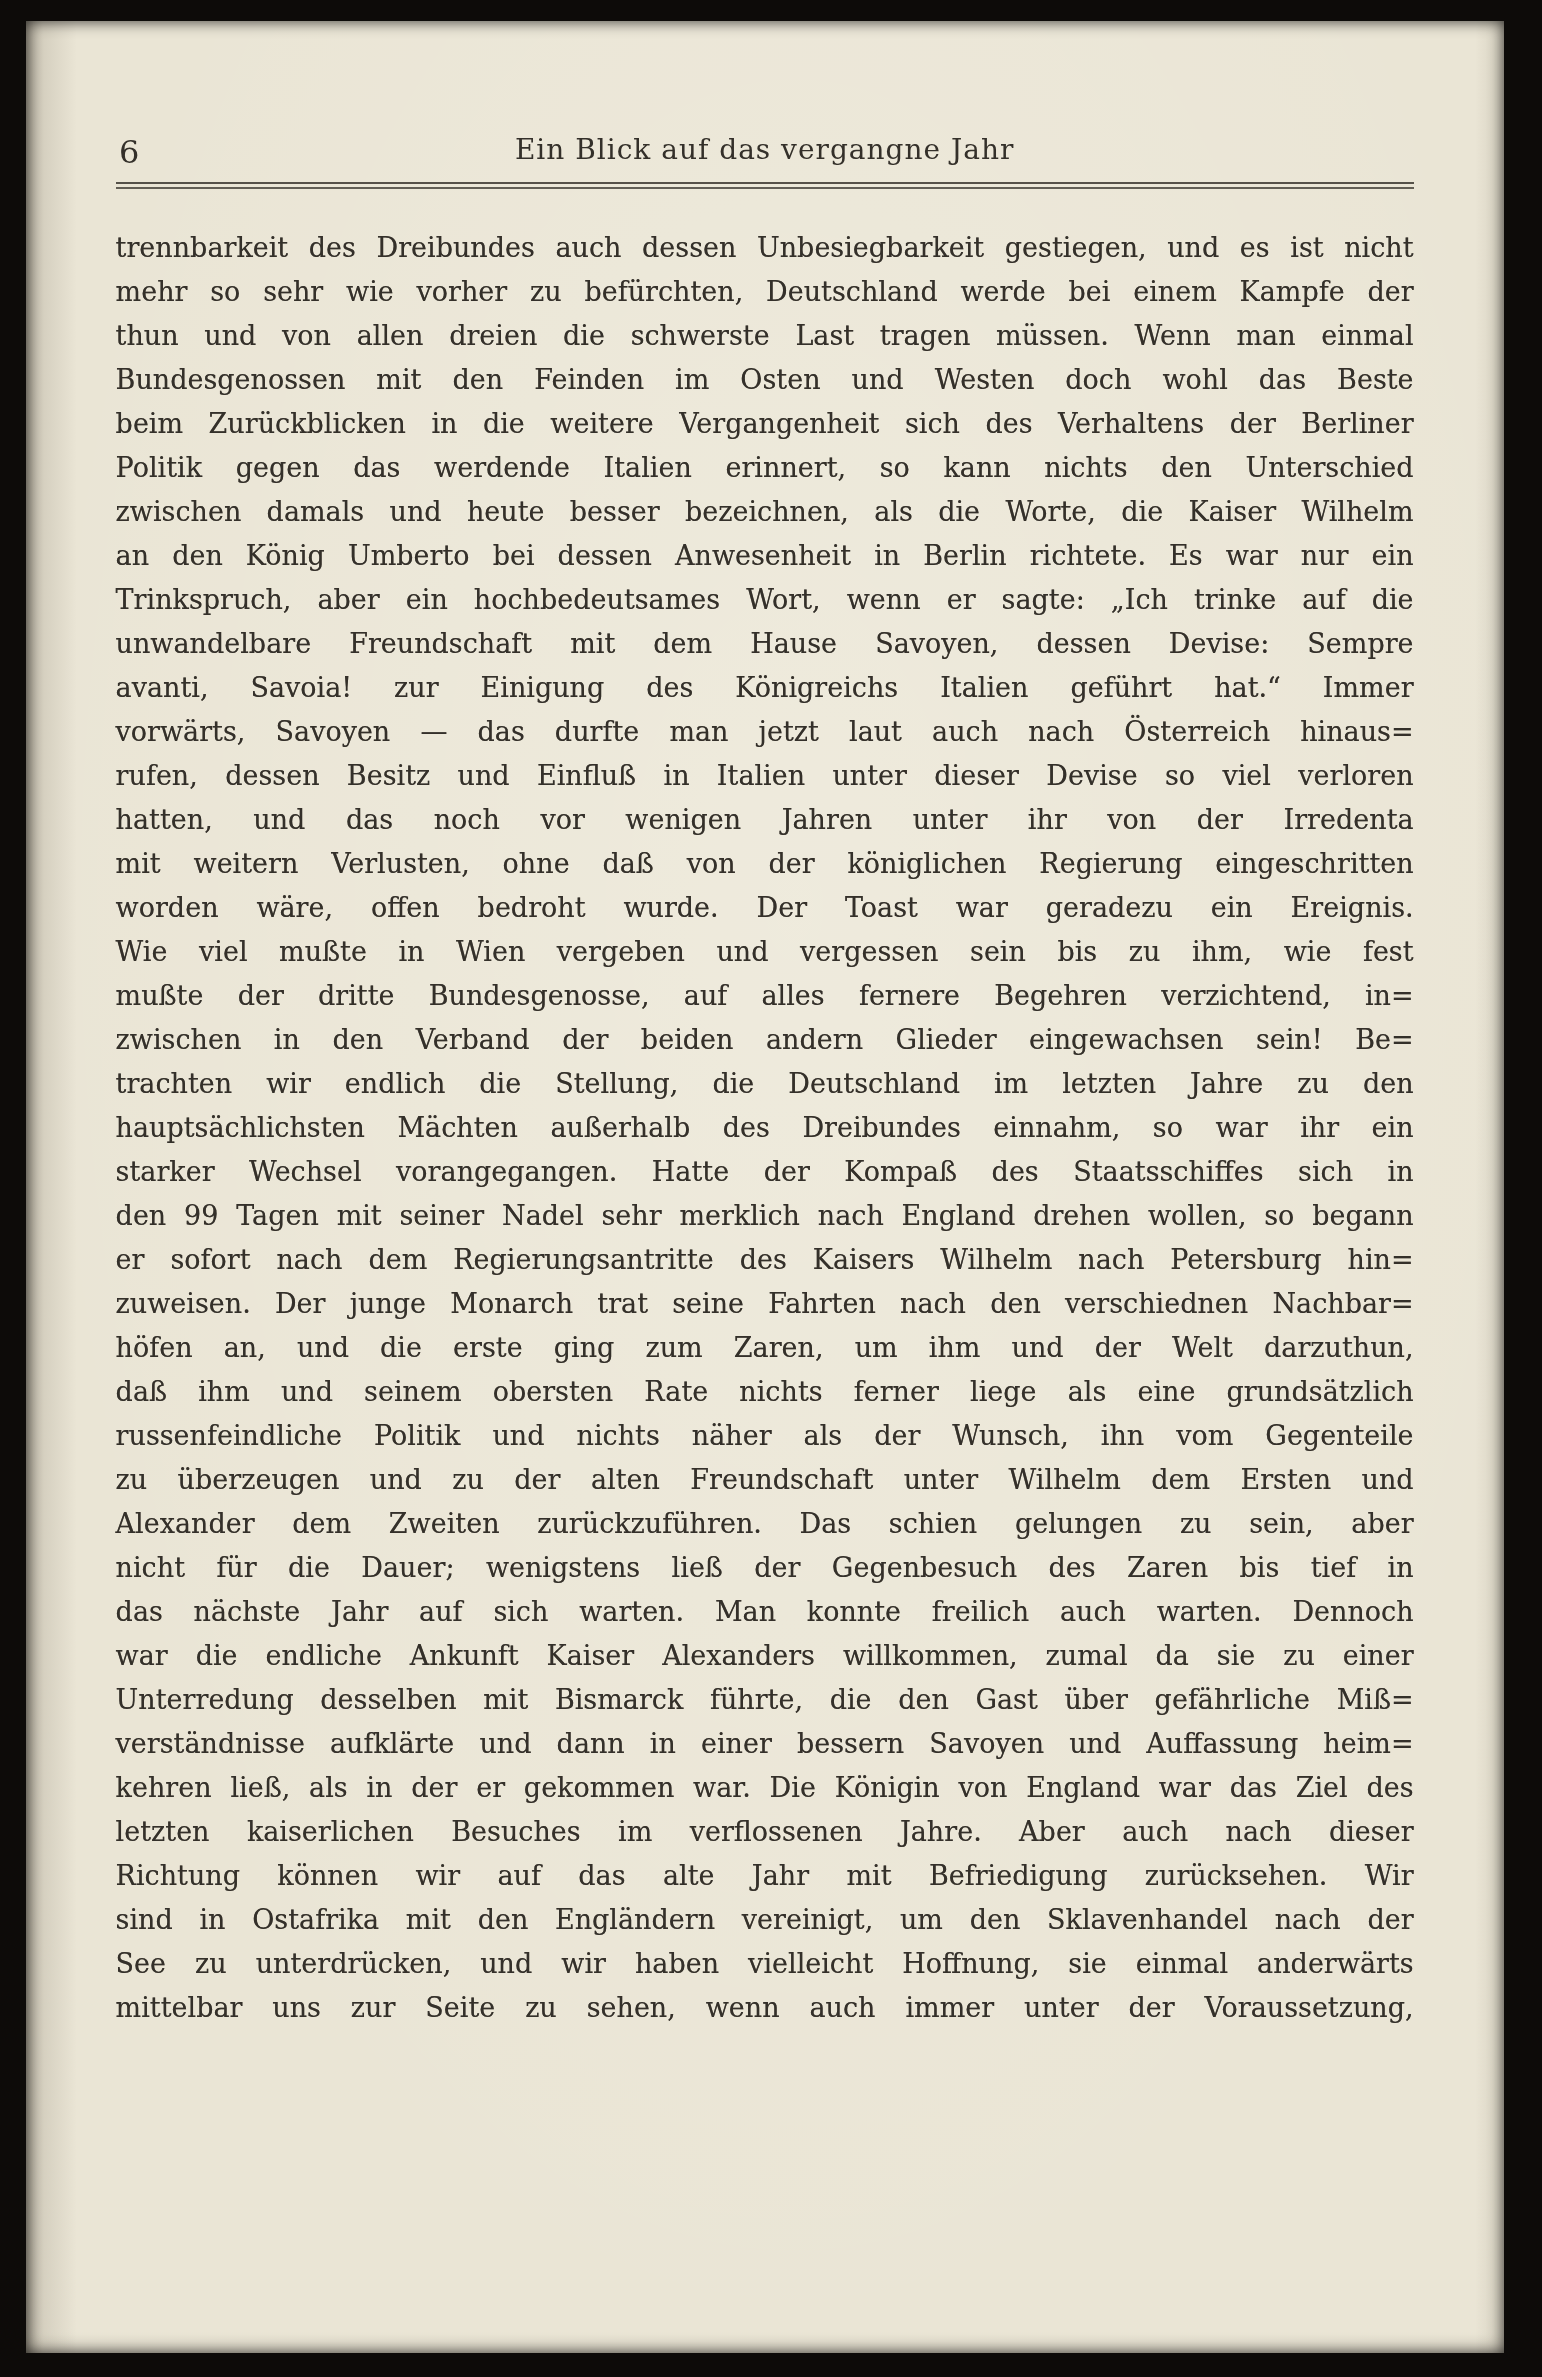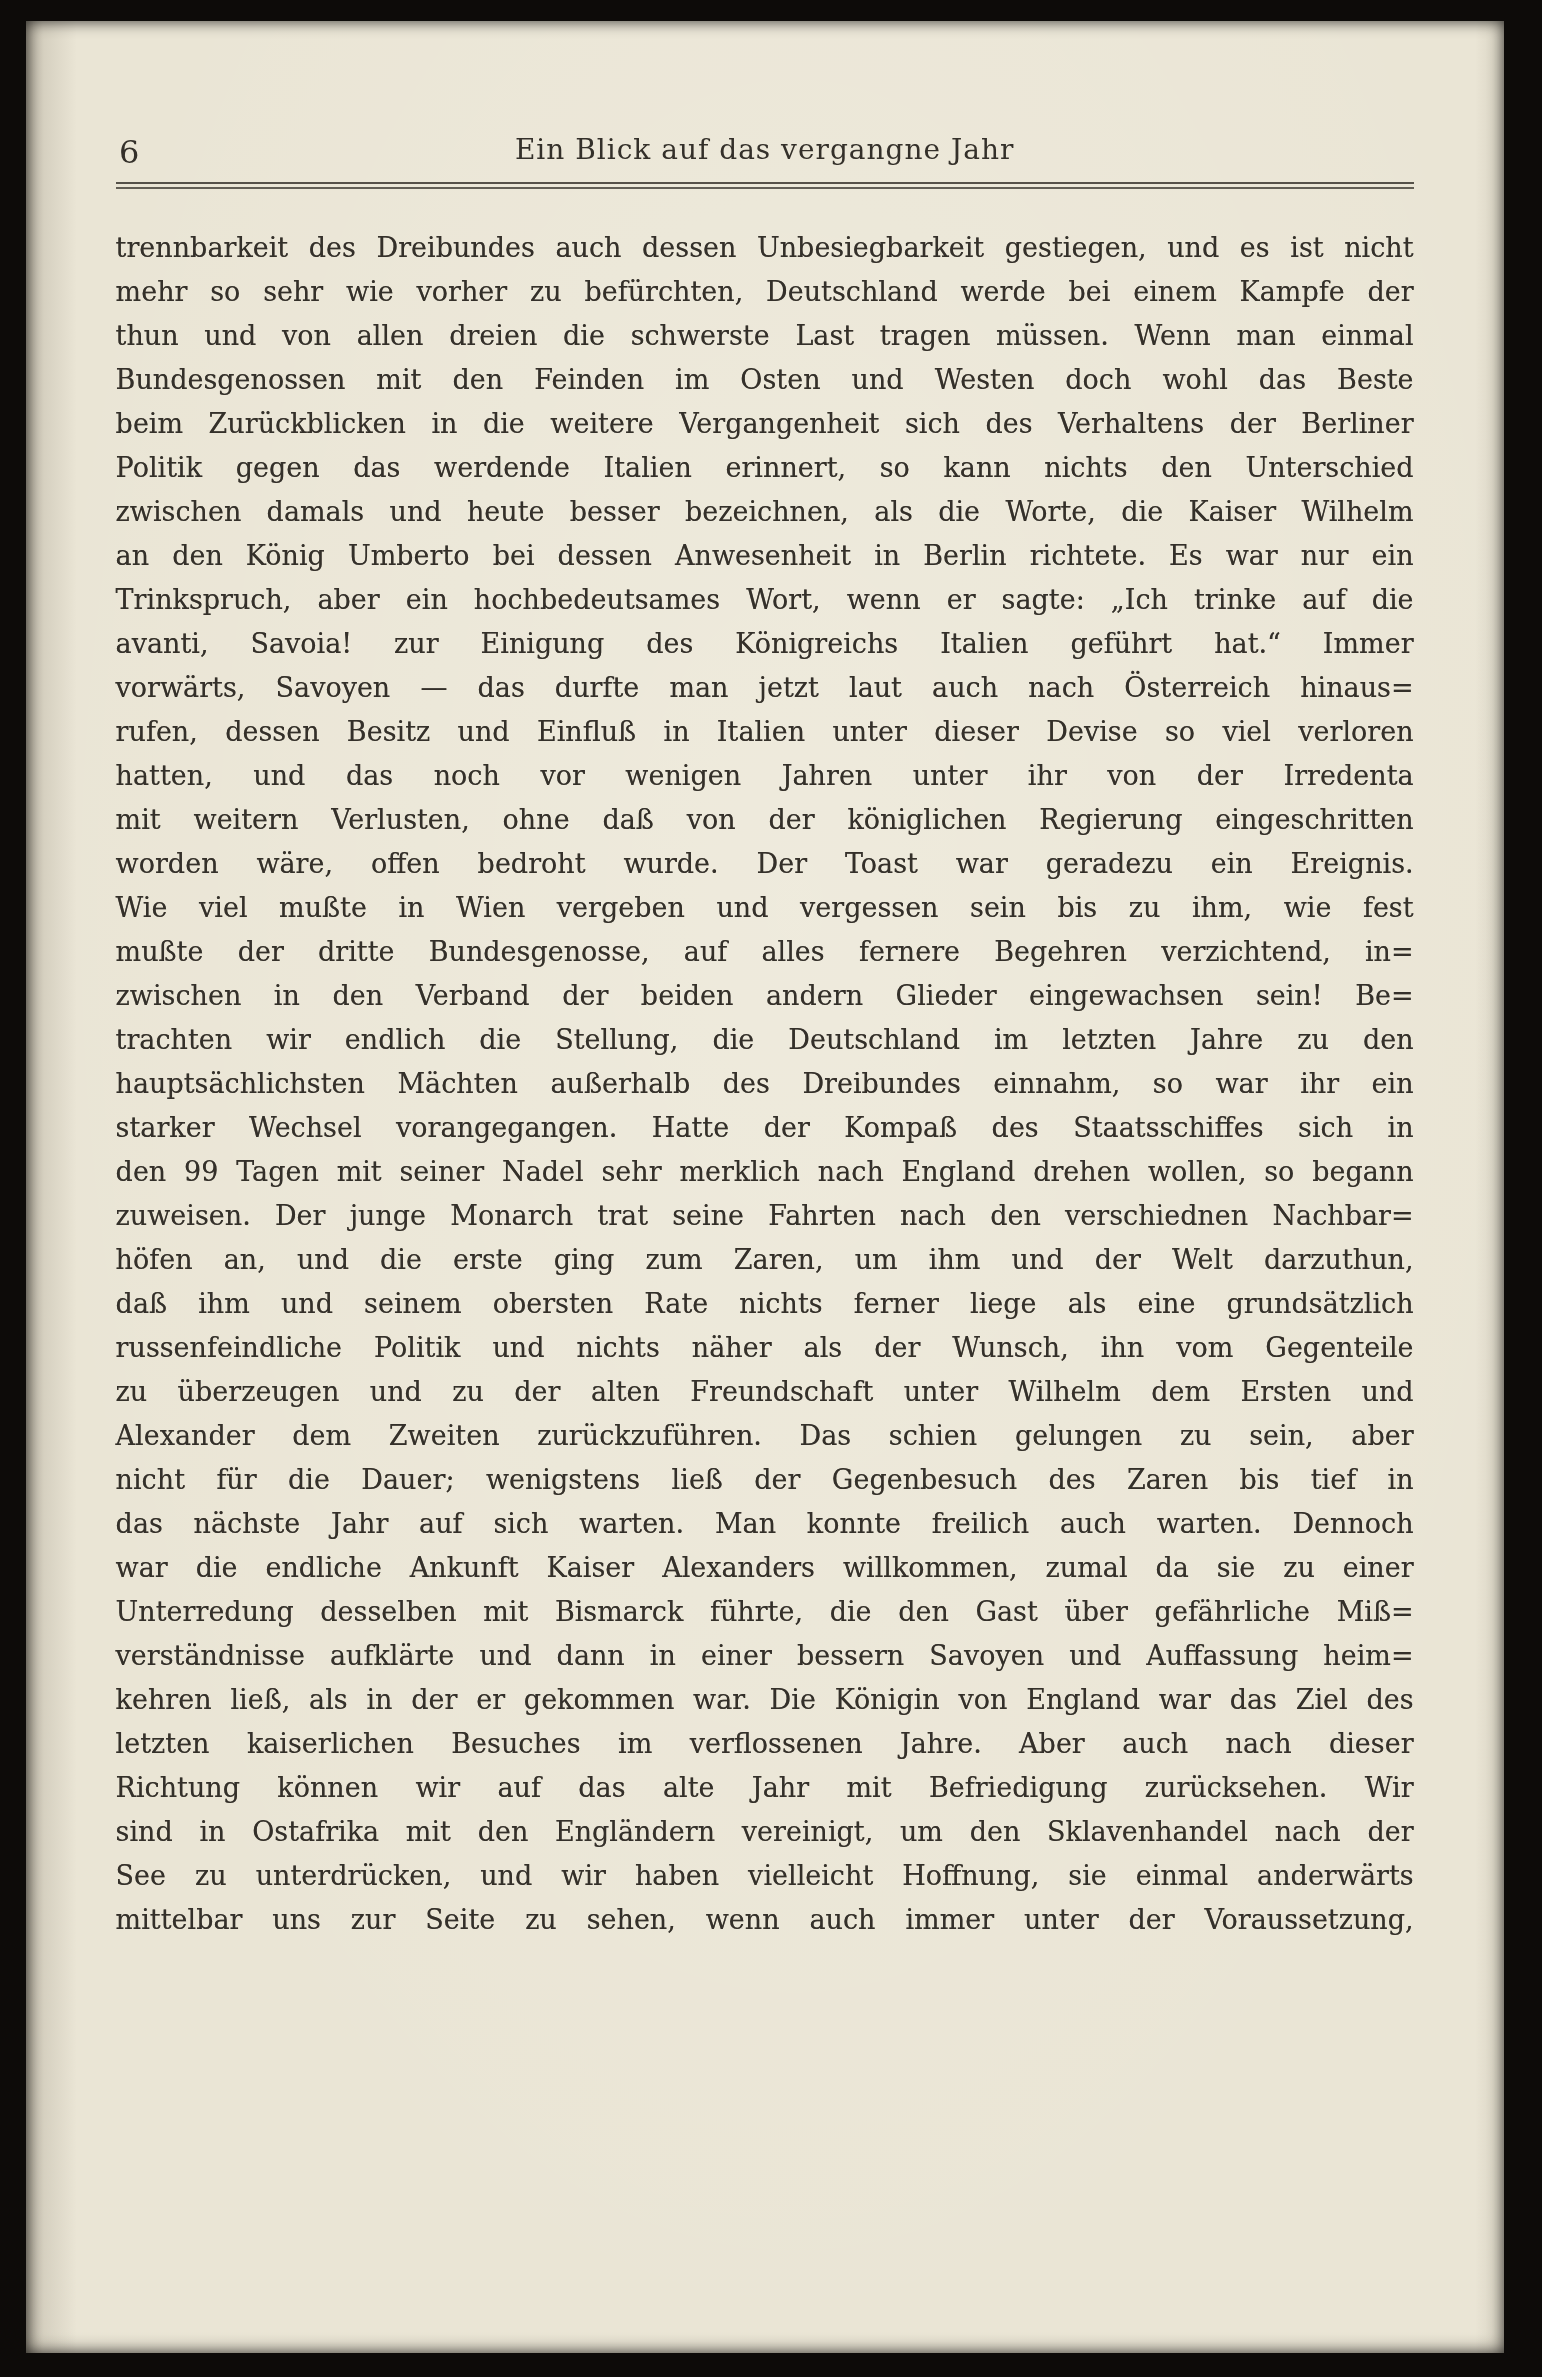--- a/index.html
+++ b/index.html
@@ -84,33 +84,35 @@
     <main class="body-text">
         <div class="line">trennbarkeit des Dreibundes auch dessen Unbesiegbarkeit gestiegen, und es ist nicht</div>
         <div class="line">mehr so sehr wie vorher zu befürchten, Deutschland werde bei einem Kampfe der</div>
         <div class="line">thun und von allen dreien die schwerste Last tragen müssen. Wenn man einmal</div>
         <div class="line">Bundesgenossen mit den Feinden im Osten und Westen doch wohl das Beste</div>
         <div class="line">beim Zurückblicken in die weitere Vergangenheit sich des Verhaltens der Berliner</div>
         <div class="line">Politik gegen das werdende Italien erinnert, so kann nichts den Unterschied</div>
         <div class="line">zwischen damals und heute besser bezeichnen, als die Worte, die Kaiser Wilhelm</div>
         <div class="line">an den König Umberto bei dessen Anwesenheit in Berlin richtete. Es war nur ein</div>
         <div class="line">Trinkspruch, aber ein hochbedeutsames Wort, wenn er sagte: „Ich trinke auf die</div>
+        <div class="line">unwandelbare Freundschaft mit dem Hause Savoyen, dessen Devise: Sempre</div>
         <div class="line">avanti, Savoia! zur Einigung des Königreichs Italien geführt hat.“  Immer</div>
         <div class="line">vorwärts, Savoyen — das durfte man jetzt laut auch nach Österreich hinaus=</div>
         <div class="line">rufen, dessen Besitz und Einfluß in Italien unter dieser Devise so viel verloren</div>
         <div class="line">hatten, und das noch vor wenigen Jahren unter ihr von der Irredenta</div>
         <div class="line">mit weitern Verlusten, ohne daß von der königlichen Regierung eingeschritten</div>
         <div class="line">worden wäre, offen bedroht wurde. Der Toast war geradezu ein Ereignis.</div>
         <div class="line">Wie viel mußte in Wien vergeben und vergessen sein bis zu ihm, wie fest</div>
         <div class="line">mußte der dritte Bundesgenosse, auf alles fernere Begehren verzichtend, in=</div>
         <div class="line">zwischen in den Verband der beiden andern Glieder eingewachsen sein! Be=</div>
         <div class="line">trachten wir endlich die Stellung, die Deutschland im letzten Jahre zu den</div>
         <div class="line">hauptsächlichsten Mächten außerhalb des Dreibundes einnahm, so war ihr ein</div>
         <div class="line">starker Wechsel vorangegangen. Hatte der Kompaß des Staatsschiffes sich in</div>
         <div class="line">den 99 Tagen mit seiner Nadel sehr merklich nach England drehen wollen, so begann</div>
+        <div class="line">er sofort nach dem Regierungsantritte des Kaisers Wilhelm nach Petersburg hin=</div>
         <div class="line">zuweisen. Der junge Monarch trat seine Fahrten nach den verschiednen Nachbar=</div>
         <div class="line">höfen an, und die erste ging zum Zaren, um ihm und der Welt darzuthun,</div>
         <div class="line">daß ihm und seinem obersten Rate nichts ferner liege als eine grundsätzlich</div>
         <div class="line">russenfeindliche Politik und nichts näher als der Wunsch, ihn vom Gegenteile</div>
         <div class="line">zu überzeugen und zu der alten Freundschaft unter Wilhelm dem Ersten und</div>
         <div class="line">Alexander dem Zweiten zurückzuführen. Das schien gelungen zu sein, aber</div>
         <div class="line">nicht für die Dauer; wenigstens ließ der Gegenbesuch des Zaren bis tief in</div>
         <div class="line">das nächste Jahr auf sich warten. Man konnte freilich auch warten. Dennoch</div>
         <div class="line">war die endliche Ankunft Kaiser Alexanders willkommen, zumal da sie zu einer</div>
         <div class="line">Unterredung desselben mit Bismarck führte, die den Gast über gefährliche Miß=</div>

